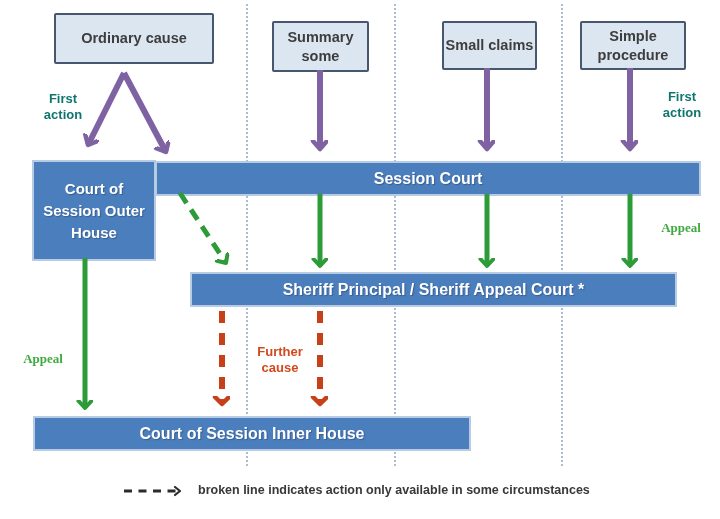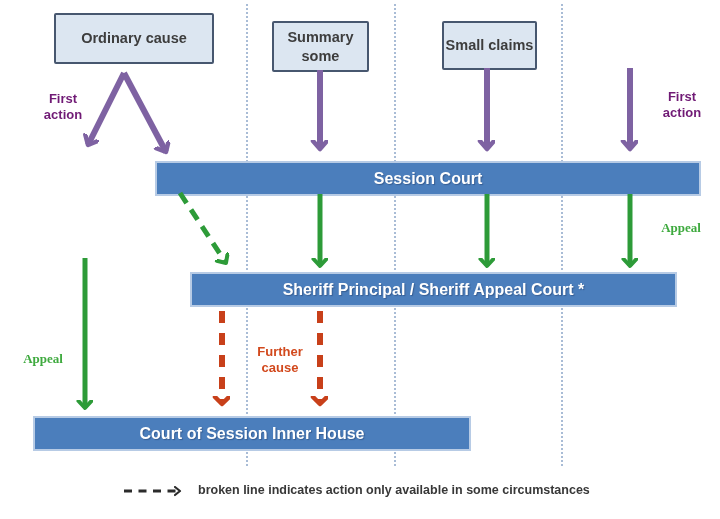--- a/index.html
+++ b/index.html
@@ -14,42 +14,44 @@
     color:#3d3d3d;font-weight:bold;font-size:14.5px;line-height:1.25;z-index:3;
   }
   .bluebar{
     position:absolute;background:#4b7ebc;border:2px solid #b7cbe5;
     display:flex;align-items:center;justify-content:center;text-align:center;
     color:#ffffff;font-weight:bold;font-size:16px;z-index:3;
     text-shadow:1px 1px 1px rgba(25,45,85,.4);
   }
   #outer-house{font-size:15px;line-height:22px;}
   .lbl{position:absolute;font-weight:bold;font-size:13px;line-height:1.2;text-align:center;z-index:4;}
-  .lbl.purple{color:#701a75;}
+  .lbl.purple{color:#0f766e;}
   .lbl.green{color:#3faa3f;font-family:Liberation Serif, serif;}
   .lbl.red{color:#d2491d;}
   #arrows{position:absolute;left:0;top:0;z-index:5;pointer-events:none;}
   #legend-text{
     position:absolute;left:198px;top:483px;z-index:4;
     font-size:12.5px;color:#383838;white-space:nowrap;font-weight:bold;
   }
 </style>
 </head>
 <body>
 
 <div id="stage">
 
   <div class="vline" style="left:246px"></div>
   <div class="vline" style="left:394px"></div>
   <div class="vline" style="left:561px"></div>
 
   <div class="litebox" style="left:54px;top:13px;width:156px;height:47px">Ordinary cause</div>
   <div class="litebox" style="left:272px;top:21px;width:93px;height:47px">Summary some</div>
   <div class="litebox" style="left:442px;top:21px;width:91px;height:45px">Small claims</div>
+  <div class="litebox" style="left:580px;top:21px;width:102px;height:45px">Simple procedure</div>
 
+  <div class="bluebar" id="outer-house" style="left:32px;top:160px;width:108px;height:97px;padding:0 6px">Court of Session Outer House</div>
   <div class="bluebar" style="left:155px;top:161px;width:542px;height:31px">Session Court</div>
   <div class="bluebar" style="left:190px;top:272px;width:483px;height:31px">Sheriff Principal / Sheriff Appeal Court *</div>
   <div class="bluebar" style="left:33px;top:416px;width:434px;height:31px">Court of Session Inner House</div>
 
   <div class="lbl purple" style="left:34px;top:91px;width:58px">First action</div>
   <div class="lbl purple" style="left:653px;top:89px;width:58px">First action</div>
   <div class="lbl green" style="left:650px;top:220px;width:62px">Appeal</div>
   <div class="lbl green" style="left:12px;top:351px;width:62px">Appeal</div>
   <div class="lbl red" style="left:247px;top:344px;width:66px">Further cause</div>
 

